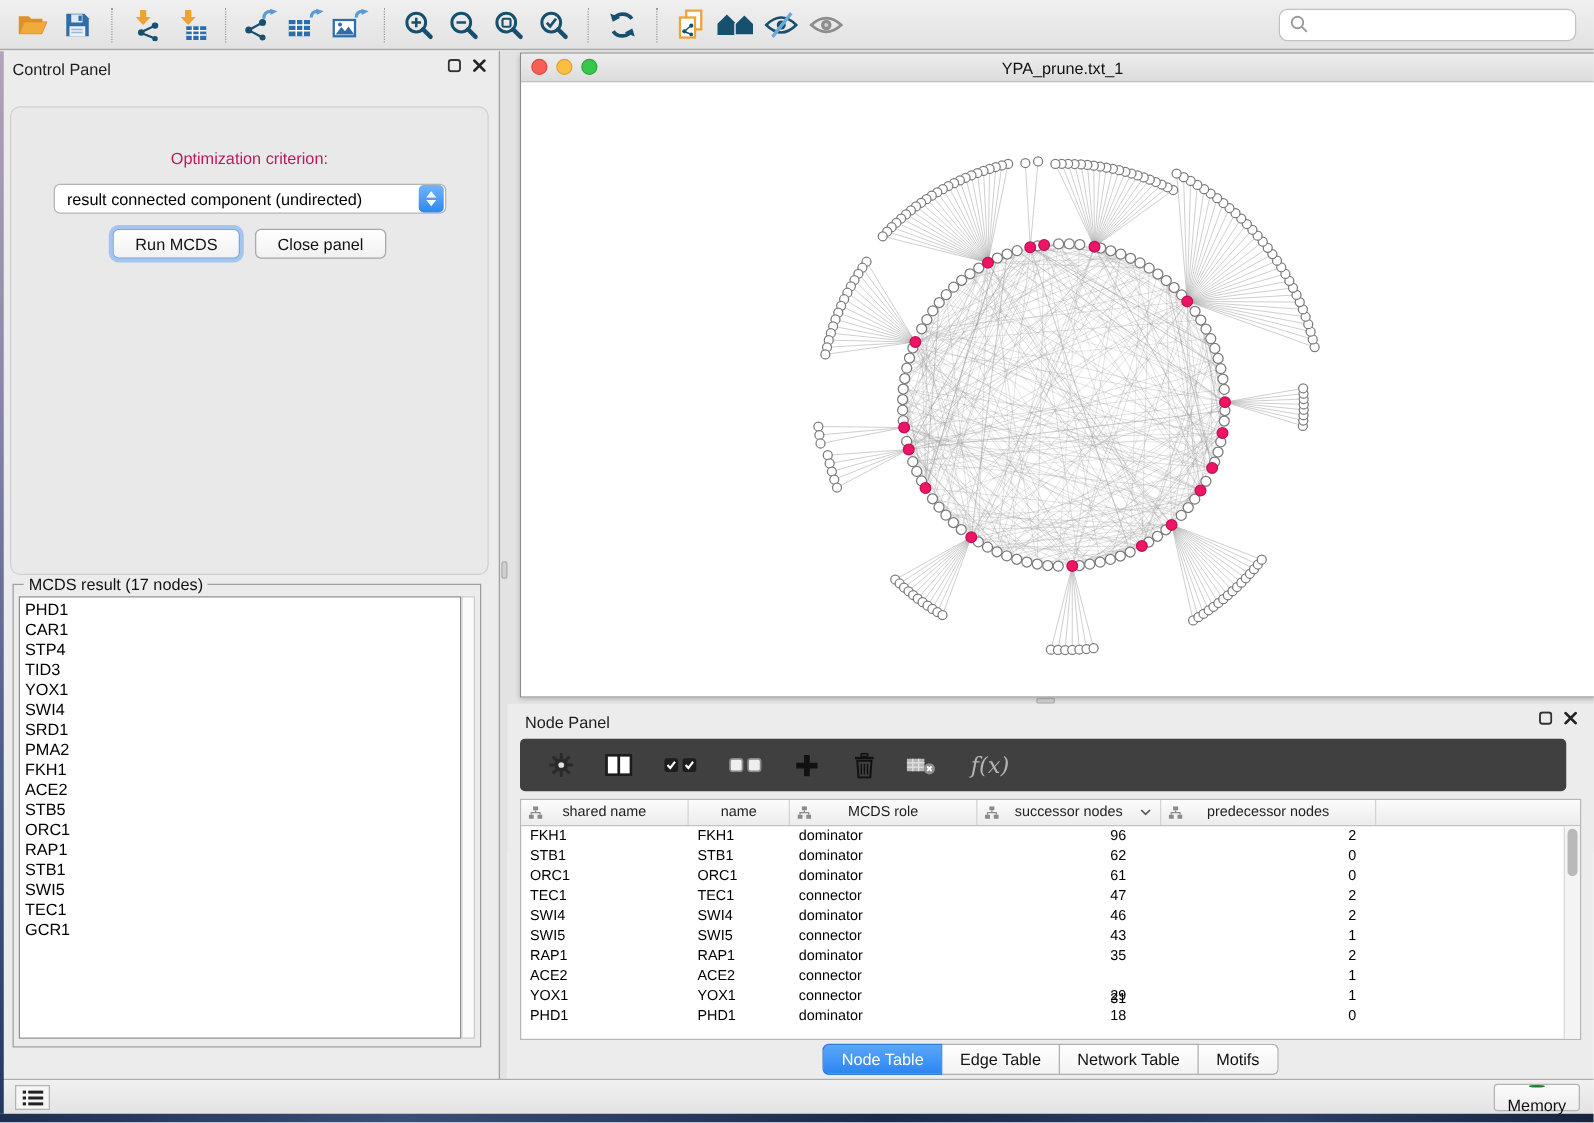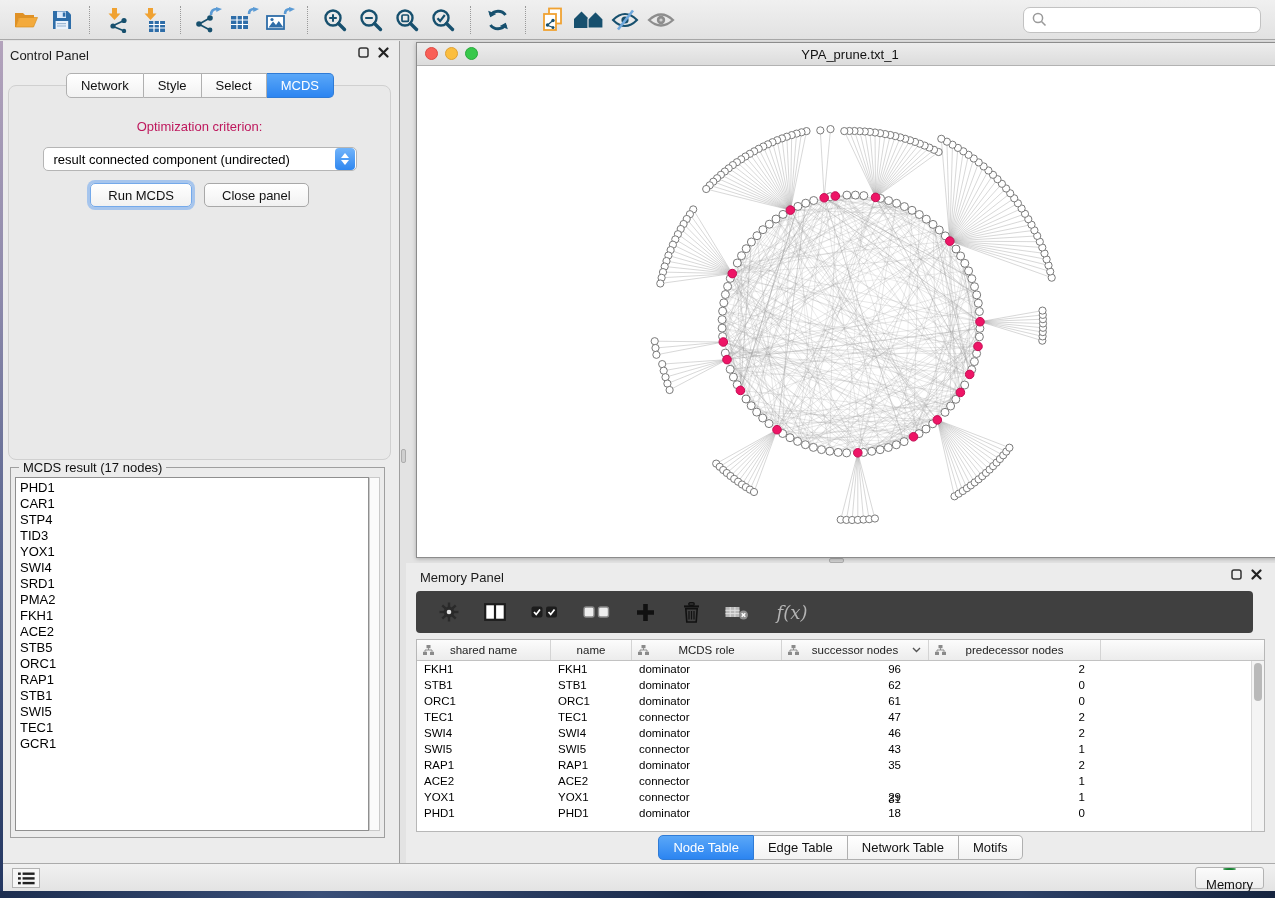--- a/index.html
+++ b/index.html
@@ -258,28 +258,20 @@
       <span class="panel-ctrls">
         <svg width="11" height="11" viewBox="0 0 11 11">
           <rect x="1" y="1" width="9" height="9" rx="2" fill="none" stroke="#333" stroke-width="1.5"></rect>
         </svg>
         <svg width="11" height="11" viewBox="0 0 11 11">
           <path d="M1.5 1.5 L9.5 9.5 M9.5 1.5 L1.5 9.5" stroke="#222" stroke-width="2.2" stroke-linecap="round"></path>
         </svg>
       </span>
     </div>
     <div class="cp-card"></div>
-    <div class="cp-tabs">
-      <div class="seg">
-        <button class="seg-btn">Network</button>
-        <button class="seg-btn">Style</button>
-        <button class="seg-btn">Select</button>
-        <button class="seg-btn active">MCDS</button>
-      </div>
-    </div>
     <div style="position:absolute;left:8px;top:44px;width:383px;">
       <div class="opt-label">Optimization criterion:</div>
       <div class="dropdown">
         <span class="dd-value">result connected component (undirected)</span>
         <span class="dd-stepper">
             <span class="tri-up"></span>
             <span class="tri-dn"></span>
           </span>
       </div>
       <div class="btn-row">
@@ -1066,21 +1058,21 @@
             <circle cx="543.4" cy="326.4" r="4.3" fill="#ee1566" stroke="#c40f55" stroke-width="1"></circle>
             <circle cx="552.7" cy="308.4" r="4.3" fill="#ee1566" stroke="#c40f55" stroke-width="1"></circle>
             <circle cx="561.0" cy="280.4" r="4.3" fill="#ee1566" stroke="#c40f55" stroke-width="1"></circle>
           </g>
         </svg>
     </div>
   </div>
 
   <div id="table-panel">
     <div class="panel-header">
-      <span class="panel-title" style="left:14px;">Memory Panel</span>
+      <span class="panel-title" style="left:14px;">Node Panel</span>
       <span class="panel-ctrls" style="right:13px;">
         <svg width="11" height="11" viewBox="0 0 11 11">
           <rect x="1" y="1" width="9" height="9" rx="2" fill="none" stroke="#333" stroke-width="1.5"></rect>
         </svg>
         <svg width="11" height="11" viewBox="0 0 11 11">
           <path d="M1.5 1.5 L9.5 9.5 M9.5 1.5 L1.5 9.5" stroke="#222" stroke-width="2.2" stroke-linecap="round"></path>
         </svg>
       </span>
     </div>
     <div class="tp-toolbar">

